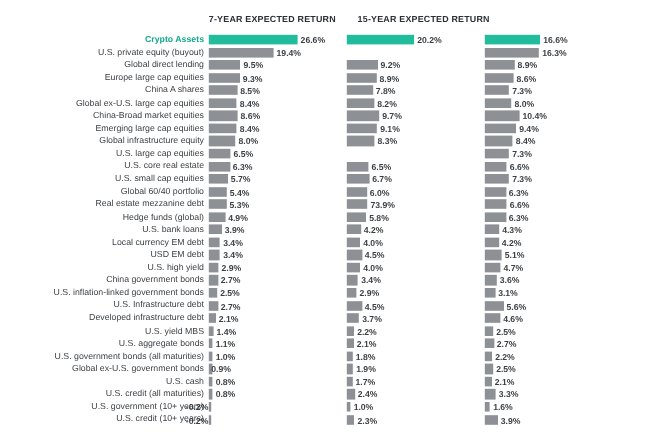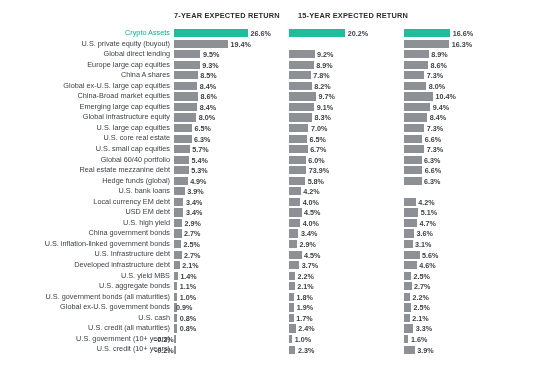--- a/index.html
+++ b/index.html
@@ -57,21 +57,21 @@
     right: 372px;
     top: 0;
     height: 10.55px;
     line-height: 10.55px;
     font-size: 7.3px;
     text-align: right;
     white-space: nowrap;
     color: #3b3f43;
   }
   .row.highlight .row-label {
-    font-weight: normal;
+    font-weight: bold;
     color: #17a98c;
     text-align: center;
   }
   .cell {
     position: absolute;
     top: 0;
     height: 10.55px;
     width: 115px;
   }
   .cell.c1 { left: 174px; }
@@ -302,26 +302,20 @@
         </div>
       </div>
       <div class="row">
         <div class="row-label">U.S. large cap equities</div>
         <div class="cell c1">
           <div class="bar-wrap">
             <div class="bar" style="width: 18.08px;"></div>
             <div class="bar-value" style="left: 20.58px;">6.5%</div>
           </div>
         </div>
-        <div class="cell c2">
-          <div class="bar-wrap">
-            <div class="bar" style="width: 19.47px;"></div>
-            <div class="bar-value" style="left: 21.97px;">7.0%</div>
-          </div>
-        </div>
         <div class="cell c3">
           <div class="bar-wrap">
             <div class="bar" style="width: 20.31px;"></div>
             <div class="bar-value" style="left: 22.81px;">7.3%</div>
           </div>
         </div>
       </div>
       <div class="row">
         <div class="row-label">U.S. core real estate</div>
         <div class="cell c1">
@@ -432,20 +426,26 @@
         <div class="cell c1">
           <div class="bar-wrap">
             <div class="bar" style="width: 10.85px;"></div>
             <div class="bar-value" style="left: 13.35px;">3.9%</div>
           </div>
         </div>
         <div class="cell c2">
           <div class="bar-wrap">
             <div class="bar" style="width: 11.68px;"></div>
             <div class="bar-value" style="left: 14.18px;">4.2%</div>
+          </div>
+        </div>
+        <div class="cell c3">
+          <div class="bar-wrap">
+            <div class="bar" style="width: 11.96px;"></div>
+            <div class="bar-value" style="left: 14.46px;">4.3%</div>
           </div>
         </div>
       </div>
       <div class="row">
         <div class="row-label">Local currency EM debt</div>
         <div class="cell c1">
           <div class="bar-wrap">
             <div class="bar" style="width: 9.46px;"></div>
             <div class="bar-value" style="left: 11.96px;">3.4%</div>
           </div>

